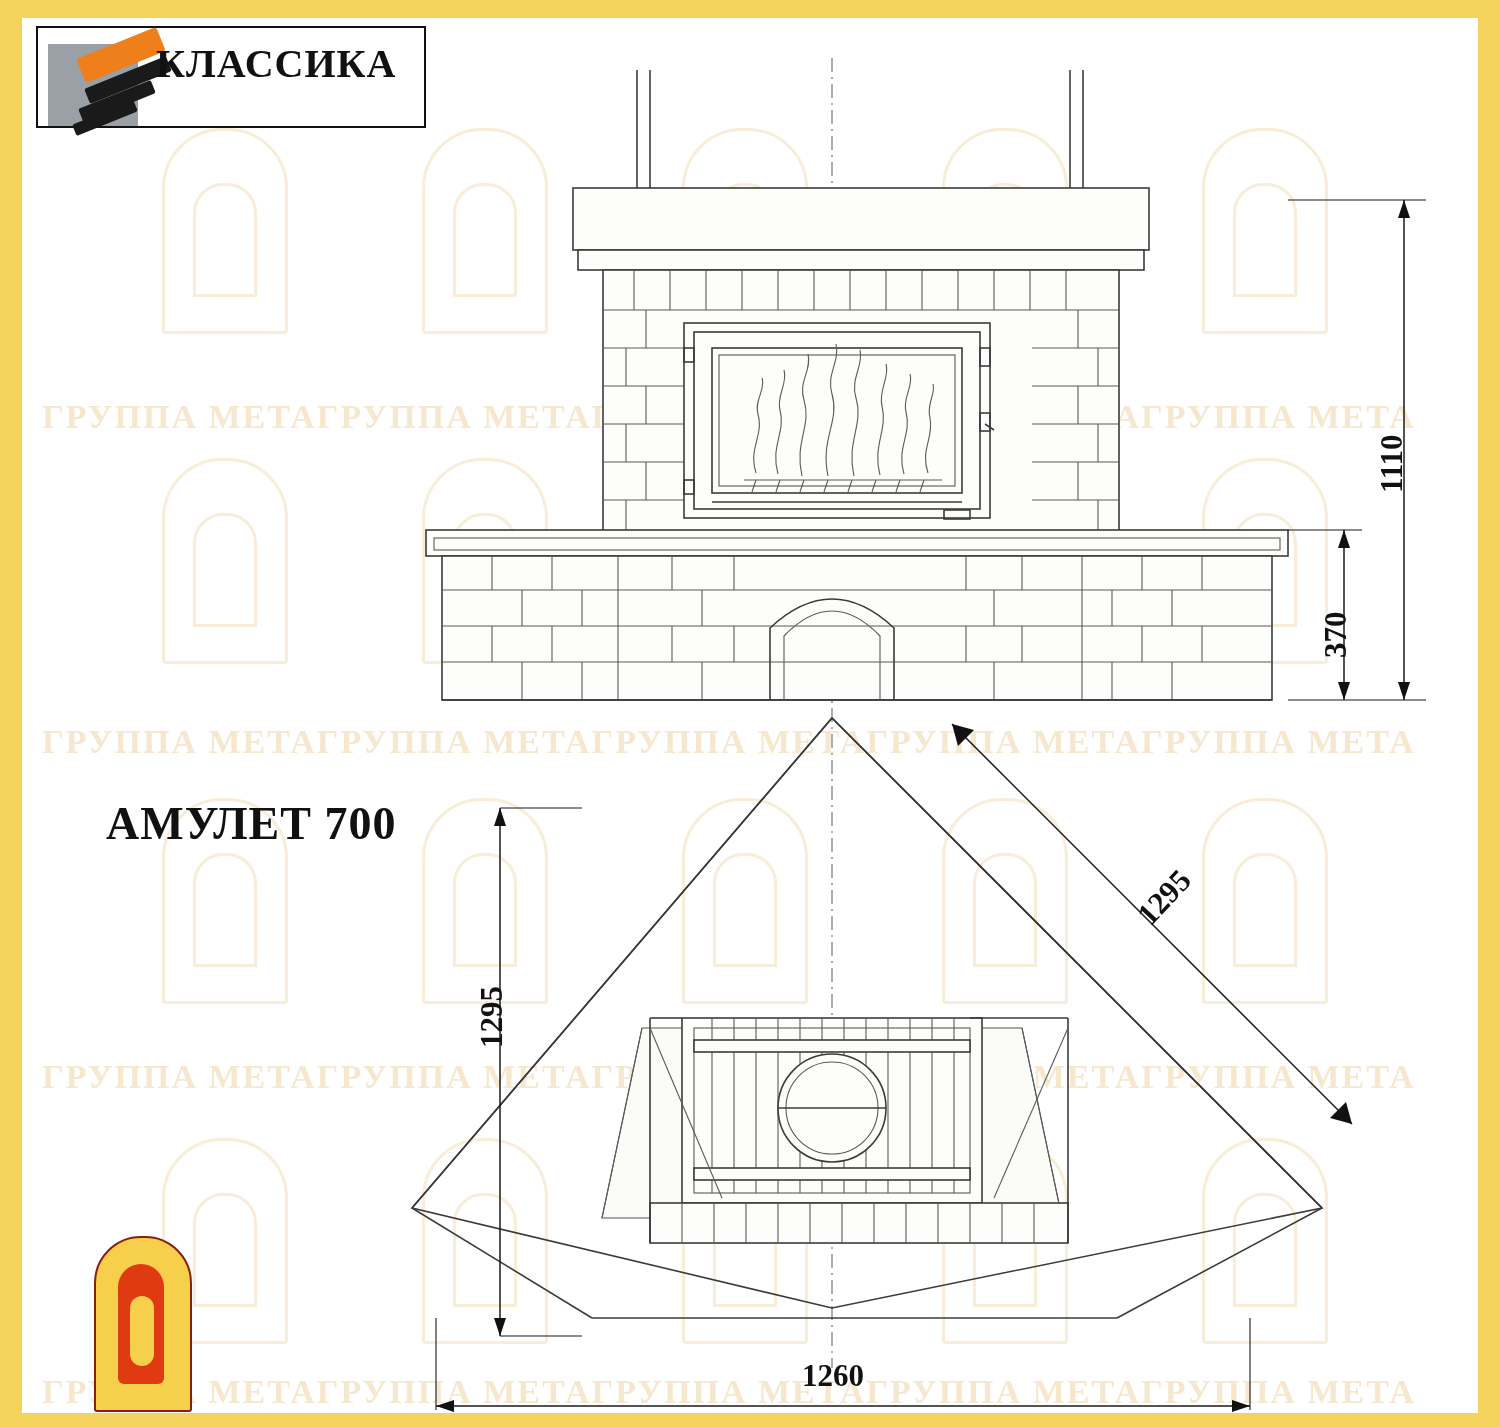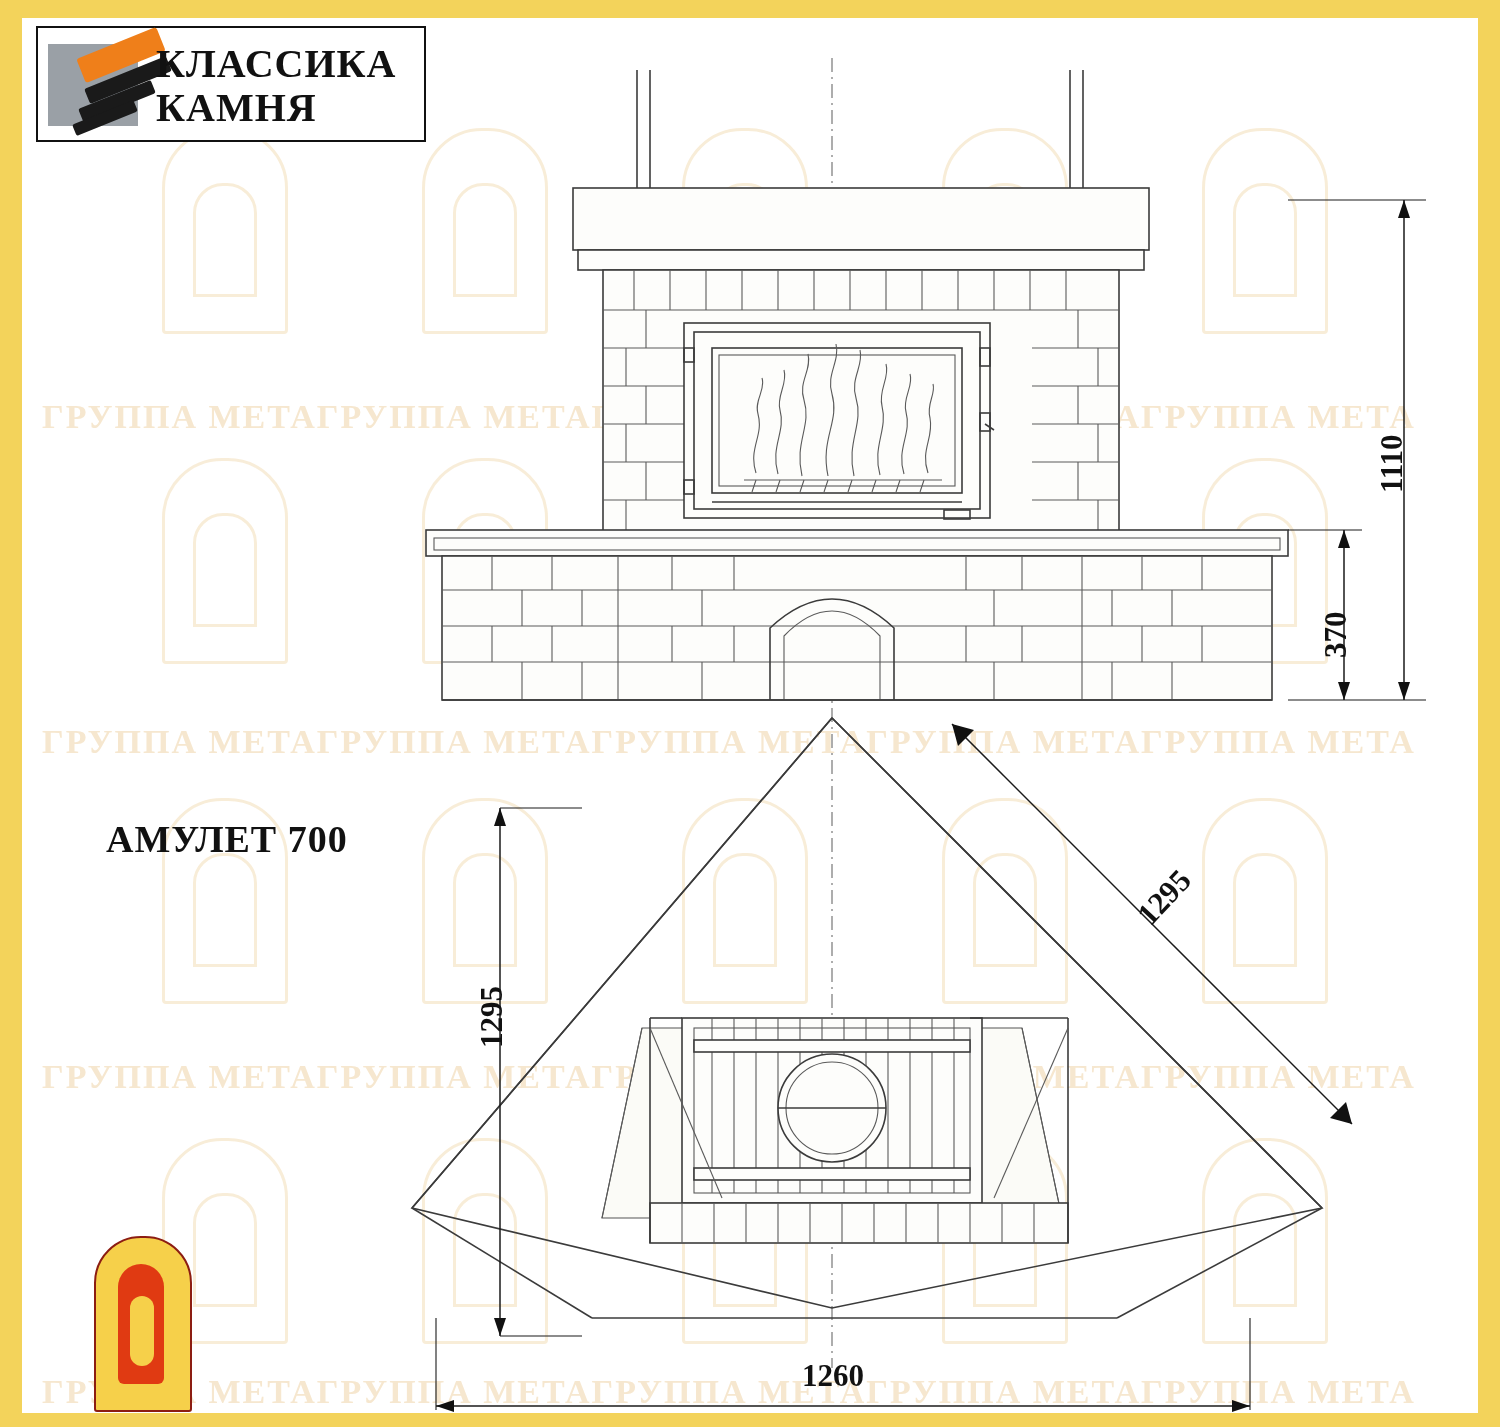--- a/index.html
+++ b/index.html
@@ -14,21 +14,21 @@
   .frame-bottom{position:absolute;left:0;bottom:0;width:1500px;height:14px;background:#f3d35b;}
 
   #sheet{position:absolute;left:22px;top:18px;width:1456px;height:1395px;background:#ffffff;overflow:hidden;}
 
   
   .wm-arch{position:absolute;width:120px;height:200px;border:3px solid #f7ead2;border-radius:60px 60px 4px 4px;opacity:.85;}
   .wm-arch:after{content:"";position:absolute;left:28px;top:52px;width:58px;height:108px;border:3px solid #f7ead2;border-radius:30px 30px 0 0;}
   .wm-text{position:absolute;font-family:"Liberation Serif",serif;font-weight:bold;font-size:34px;letter-spacing:2px;color:#f6e7cf;white-space:nowrap;}
 
   
-  #logo{position:absolute;left:14px;top:8px;width:390px;height:116px;border:2px solid #111;background:#fff;box-sizing:border-box;}
+  #logo{position:absolute;left:14px;top:8px;width:390px;height:102px;border:2px solid #111;background:#fff;box-sizing:border-box;}
   #logo .sq{position:absolute;left:10px;top:16px;width:90px;height:82px;background:#9aa0a6;}
   #logo .stripe{position:absolute;background:#1a1a1a;}
   #logo .orange{position:absolute;left:40px;top:14px;width:86px;height:26px;background:#ef7f1a;transform:rotate(-22deg);border-radius:3px;}
   #logo .black1{left:46px;top:44px;width:88px;height:16px;transform:rotate(-22deg);border-radius:2px;}
   #logo .black2{left:40px;top:66px;width:78px;height:14px;transform:rotate(-22deg);border-radius:2px;}
   #logo .black3{left:34px;top:84px;width:66px;height:12px;transform:rotate(-22deg);border-radius:2px;}
   #logo .txt{position:absolute;left:118px;top:14px;color:#111;font-family:"Liberation Serif",serif;font-weight:bold;font-size:40px;line-height:44px;letter-spacing:1px;}
 
   
   #mark{position:absolute;left:72px;top:1218px;width:94px;height:172px;border:2px solid #8c1d12;border-radius:47px 47px 3px 3px;background:#f6d04a;overflow:hidden;}
@@ -39,21 +39,21 @@
   svg.draw{position:absolute;left:0;top:0;width:1456px;height:1395px;}
   .ln{stroke:#3b3b3b;stroke-width:1.6;fill:none;}
   .ln-t{stroke:#5a5a5a;stroke-width:1.1;fill:none;}
   .fillw{fill:#fdfdfb;stroke:#3b3b3b;stroke-width:1.6;}
   .fillw2{fill:#fbfbf7;stroke:#555;stroke-width:1.1;}
   .dash{stroke:#6b6b6b;stroke-width:1.1;fill:none;stroke-dasharray:14 5 2 5;}
   .dim{stroke:#1a1a1a;stroke-width:1.5;fill:none;}
   .dimthin{stroke:#1a1a1a;stroke-width:1.1;fill:none;}
 
   .label{position:absolute;font-family:"Liberation Serif",serif;font-weight:bold;color:#111;}
-  #title{left:84px;top:779px;font-size:38px;letter-spacing:1px;margin-top:20px;}
+  #title{left:84px;top:779px;font-size:46px;letter-spacing:1px;}
   .dimtxt{position:absolute;font-family:"Liberation Serif",serif;font-weight:bold;font-size:31px;color:#111;}
   .rot90{transform:rotate(-90deg);transform-origin:left top;}
   .rot45{transform:rotate(-47deg);transform-origin:left top;}
 </style>
 </head>
 <body>
 
 <div id="page">
   <div class="frame-top"></div>
   <div class="frame-left"></div>
@@ -328,21 +328,20 @@
     <div class="label" id="title">АМУЛЕТ 700</div>
 
     <div id="logo">
       <div class="sq"></div>
       <div class="orange"></div>
       <div class="stripe black1"></div>
       <div class="stripe black2"></div>
       <div class="stripe black3"></div>
       <div class="txt">
         <div>КЛАССИКА</div>
-        <div>КАМНЯ</div>
       </div>
     </div>
 
     <div id="mark">
       <div class="fig"></div>
       <div class="fig2"></div>
     </div>
 
   </div>
 </div>

